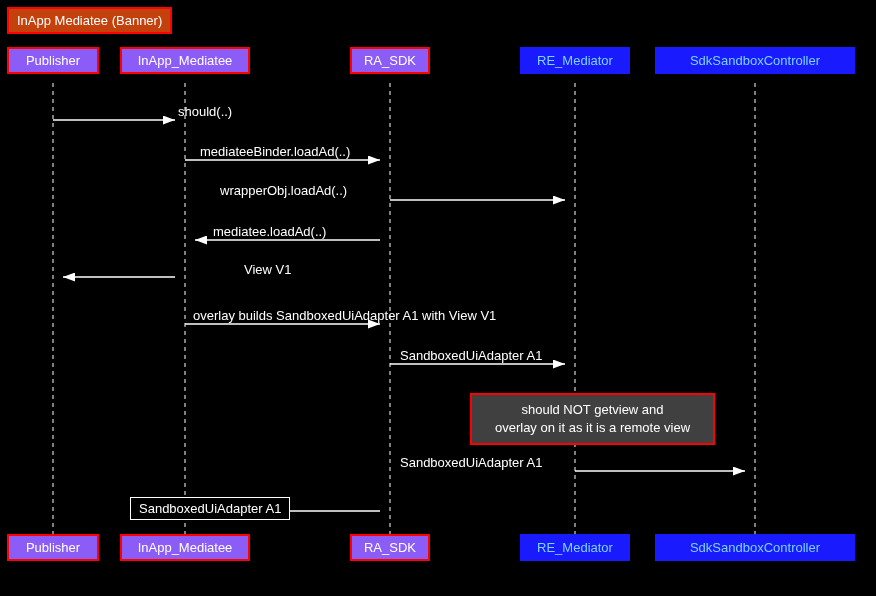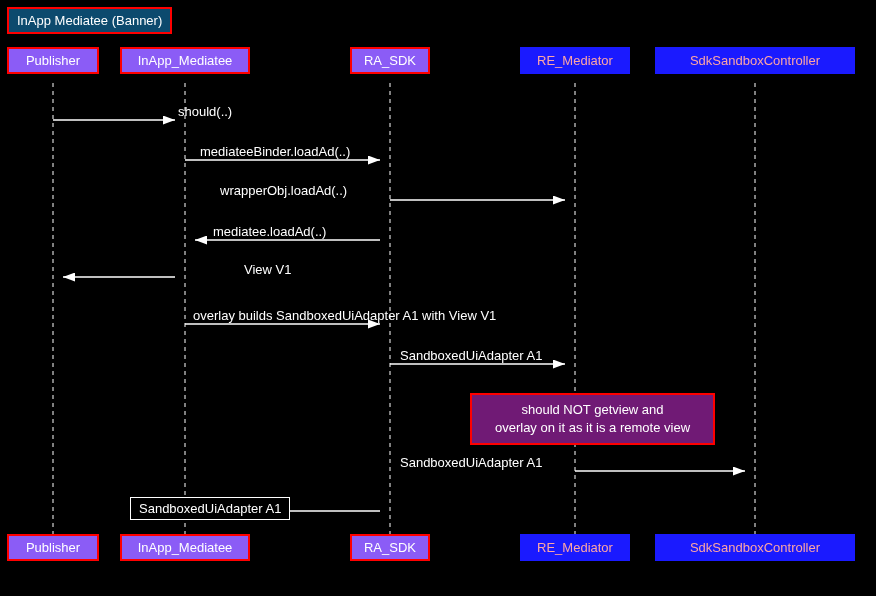--- a/index.html
+++ b/index.html
@@ -17,21 +17,21 @@
       position: absolute;
       border: 2px solid red;
       background: #8b5cf6;
       color: #fff;
       padding: 4px 8px;
       white-space: nowrap;
     }
     .box-blue {
       position: absolute;
       background: #1a1aff;
-      color: #fca5a5;
+      color: #7dd3fc;
       padding: 6px 12px;
       white-space: nowrap;
       border: none;
     }
     .label {
       position: absolute;
       color: #fff;
       white-space: nowrap;
       background: transparent;
     }
@@ -39,28 +39,28 @@
       position: absolute;
       color: #fff;
       white-space: nowrap;
       background: #000;
       border: 1px solid #fff;
       padding: 3px 8px;
     }
     .title-box {
       position: absolute;
       border: 2px solid red;
-      background: #0c4a6e;
+      background: #c2410c;
       color: #fff;
       padding: 4px 8px;
     }
     .note-box {
       position: absolute;
       border: 2px solid red;
-      background: #701a75;
+      background: #404040;
       color: #fff;
       padding: 6px 10px;
       text-align: center;
       line-height: 1.4;
     }
     
     svg.arrows {
       position: absolute;
       top: 0; left: 0;
       width: 876px;

